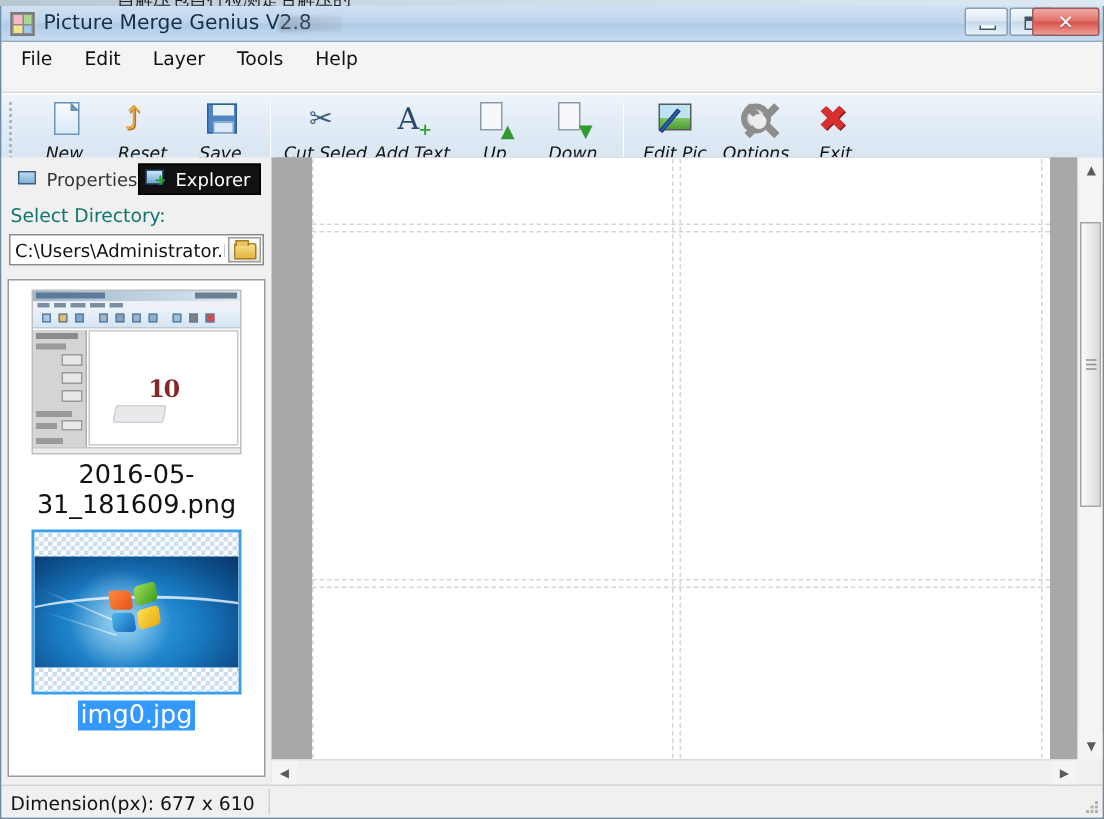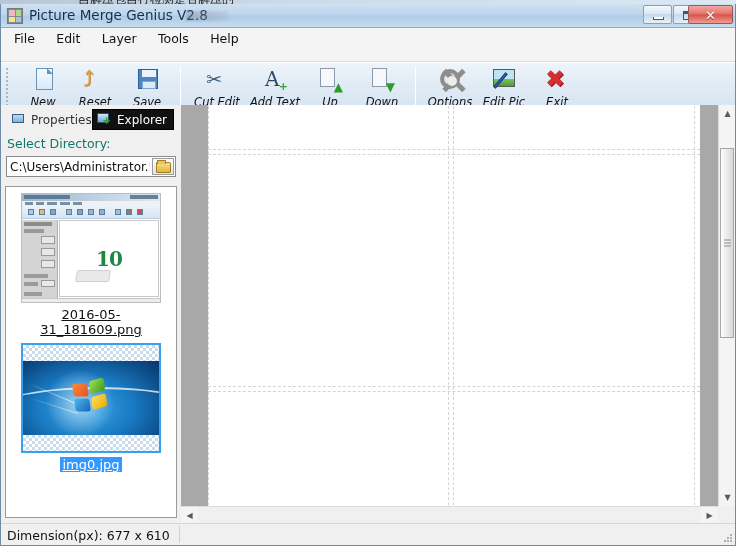--- a/index.html
+++ b/index.html
@@ -303,22 +303,22 @@
   .thumb{
     position:relative; margin:6px auto 0 auto; width:140px;
     text-align:center;
   }
   .thumb .frame{
     width:140px; height:110px; background:#ffffff;
     border:1px solid #bdbdbd; position:relative; overflow:hidden;
   }
   .thumb.sel .frame{ border:2px solid #3aa0ea; }
   .thumb .cap{
-    display:inline-block; font-size:13px; color:#111; margin-top:4px;
-    padding:0 2px; font-family:"DejaVu Sans", sans-serif;text-decoration:underline;
+    display:inline-block; font-size:17px; color:#111; margin-top:4px;
+    padding:0 2px; font-family:"DejaVu Sans", sans-serif;
   }
   .thumb.sel .cap{ background:#3399ff; color:#ffffff; }
 
   
   .mini-win{ position:absolute; inset:0; background:#ffffff; }
   .mini-title{
     position:absolute; left:0; top:0; right:0; height:7px;
     background:linear-gradient(to right,#9fb6cb,#dbe8f4);
   }
   .mini-title .b{
@@ -353,21 +353,21 @@
   .mini-left .box{
     position:absolute; right:2px; width:14px; height:8px;
     background:#e8e8e8; border:1px solid #9a9a9a;
   }
   .mini-canvas{
     position:absolute; left:37px; top:26px; right:1px; bottom:5px;
     background:#ffffff; border:1px solid #c8c8c8;
   }
   .mini-art{
     position:absolute; left:50%; top:50%; transform:translate(-50%,-50%);
-    font-size:20px; color:#15803d; font-weight:bold; letter-spacing:-1px;
+    font-size:16px; color:#7f1d1d; font-weight:bold; letter-spacing:-1px;
     font-family:"DejaVu Serif", serif; opacity:.95;text-align:right;
   }
   .mini-art2{
     position:absolute; left:16px; bottom:14px; width:34px; height:12px;
     background:#e9e9ec; border:1px solid #cfcfd6; border-radius:2px;
     transform:skewX(-10deg);
   }
   .mini-status{
     position:absolute; left:0; right:0; bottom:0; height:4px; background:#ececec;
     border-top:1px solid #c9c9c9;
@@ -565,21 +565,21 @@
         </span>
         <span class="lbl">Save</span>
       </div>
 
       <div class="tsep"></div>
 
       <div class="tbtn" style="width:58px">
         <span class="ic">
           <span class="ic-scissors">✂</span>
         </span>
-        <span class="lbl">Cut Edit</span>
+        <span class="lbl">Cut Seled</span>
       </div>
 
       <div class="tbtn" style="width:58px">
         <span class="ic">
           <span class="ic-addtext">A</span>
           <span class="ic-plus">+</span>
         </span>
         <span class="lbl">Add Text</span>
       </div>
 
@@ -600,32 +600,32 @@
             </span>
           <span class="ic-upmark">▼</span>
         </span>
         <span class="lbl">Down</span>
       </div>
 
       <div class="tsep"></div>
 
       <div class="tbtn" style="width:54px">
         <span class="ic">
+          <span class="ic-editpic"></span><span class="ic-pencil"></span>
+        </span>
+        <span class="lbl">Edit Pic</span>
+      </div>
+
+      <div class="tbtn" style="width:54px">
+        <span class="ic">
           <span class="ic-gear">
               <i></i>
             </span>
         </span>
         <span class="lbl">Options</span>
-      </div>
-
-      <div class="tbtn" style="width:54px">
-        <span class="ic">
-          <span class="ic-editpic"></span><span class="ic-pencil"></span>
-        </span>
-        <span class="lbl">Edit Pic</span>
       </div>
 
       <div class="tbtn">
         <span class="ic">
           <span class="ic-x">✖</span>
         </span>
         <span class="lbl">Exit</span>
       </div>
 
     </div>

